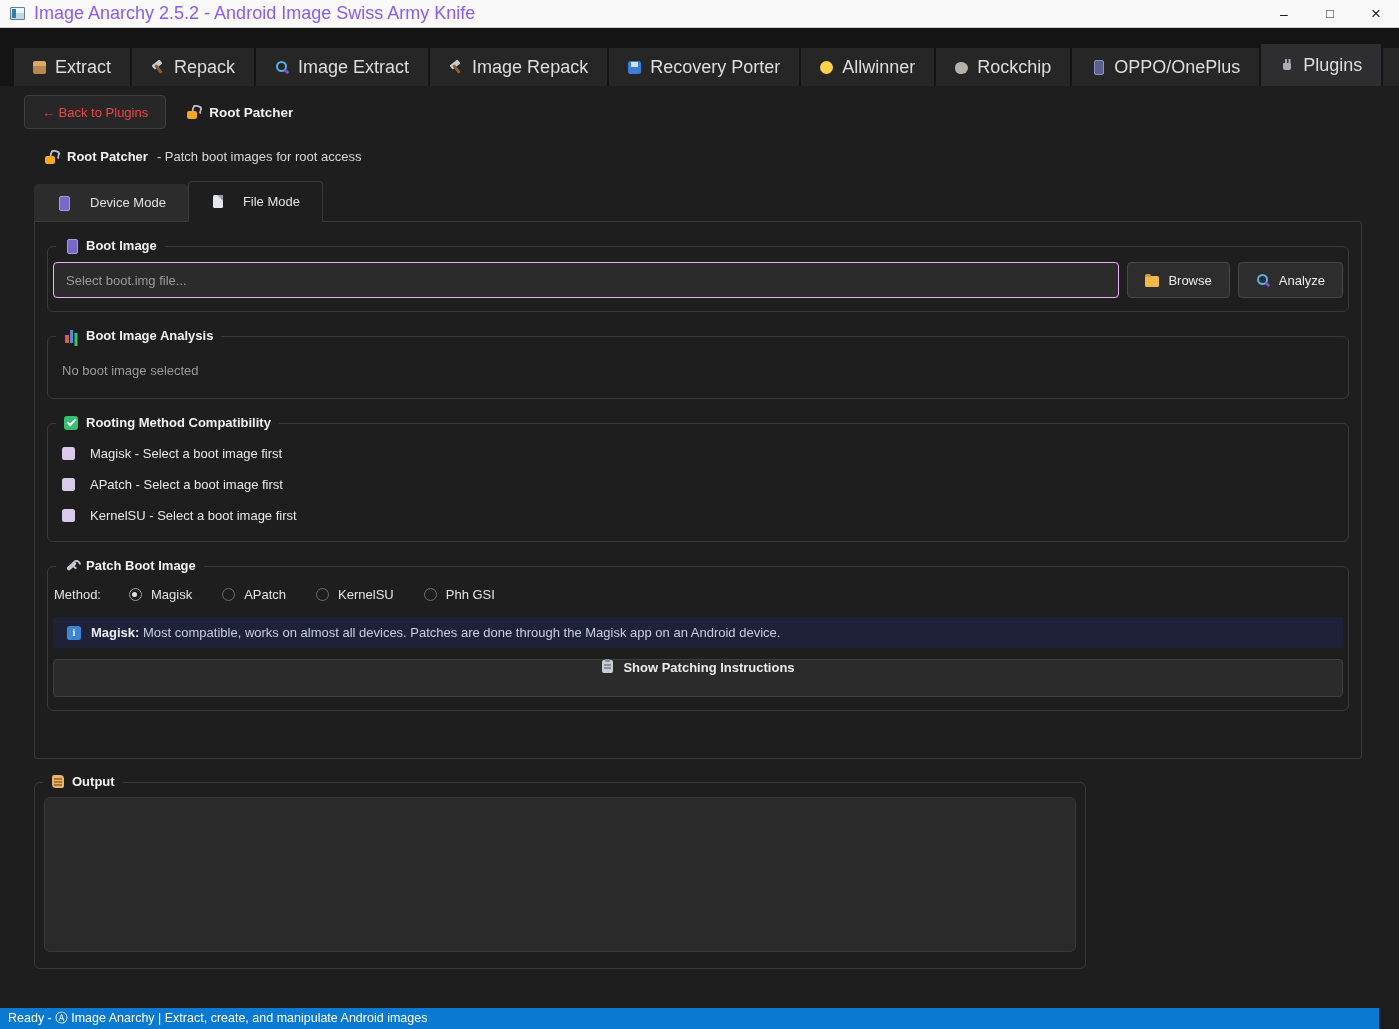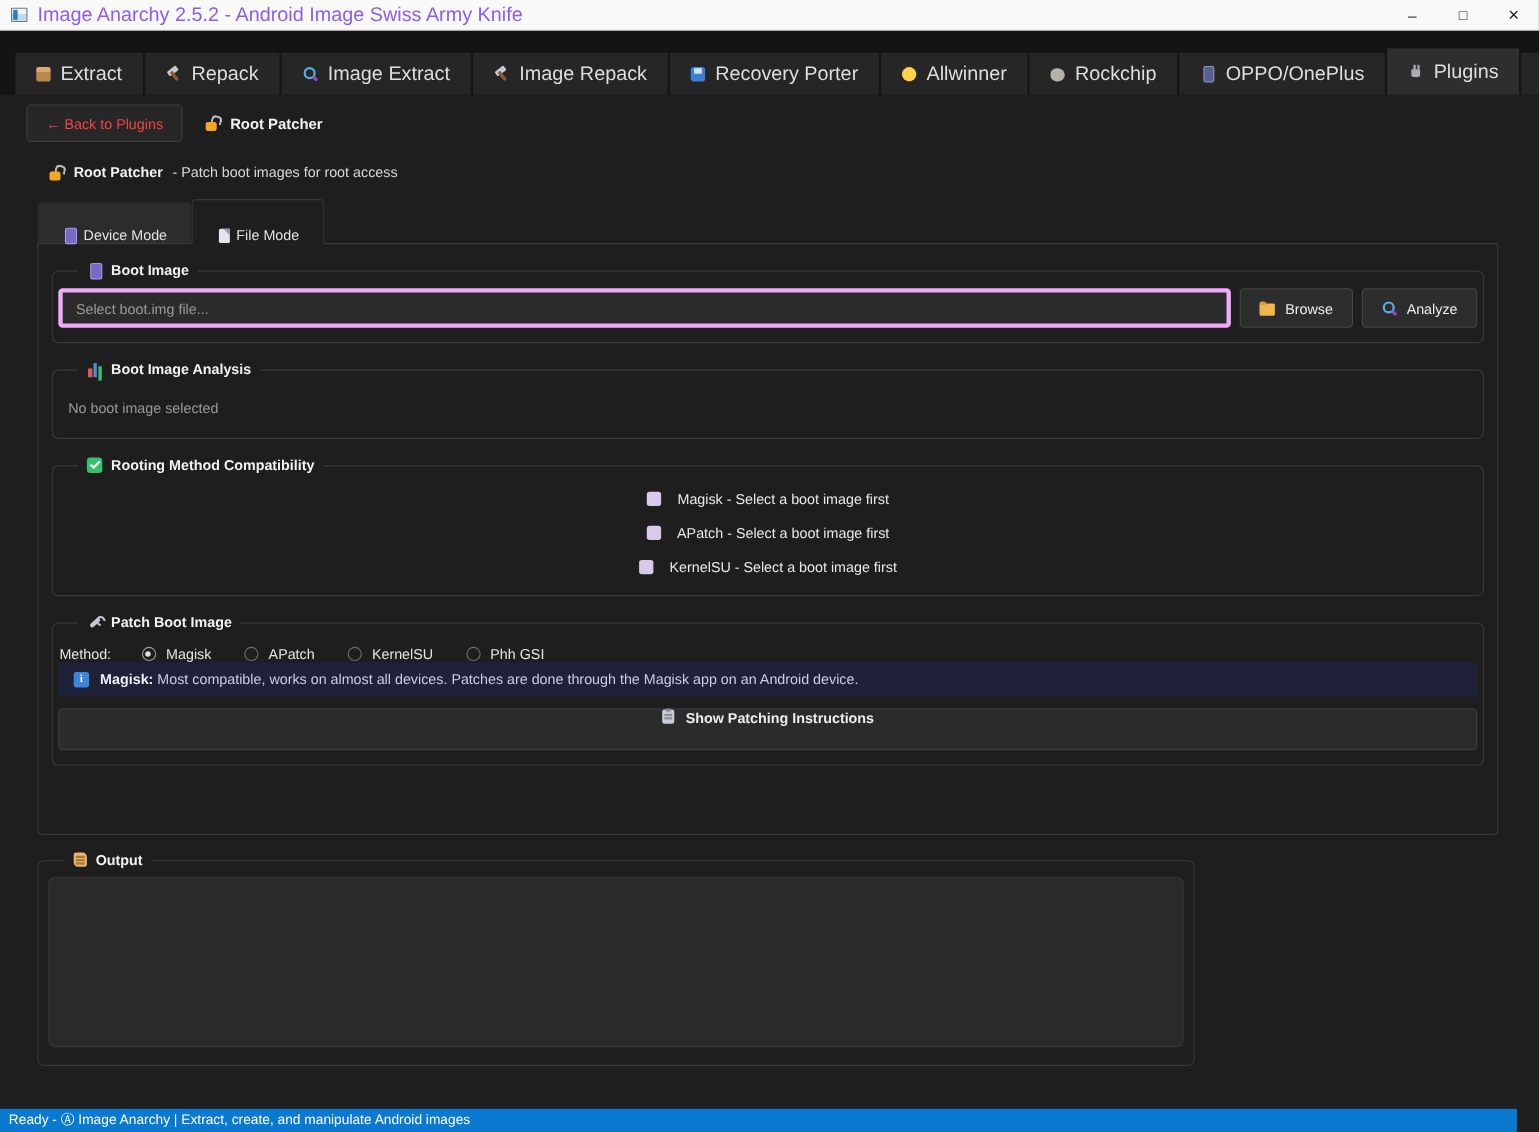--- a/index.html
+++ b/index.html
@@ -53,68 +53,68 @@
   }
   .pluginbar .ptitle { margin-left:20px; display:flex; align-items:center; gap:9px;
     font-size:13.5px; font-weight:bold; color:#f2f2f2; }
 
   .subtitle { margin:20px 0 0 44px; display:flex; align-items:center; gap:9px; font-size:13px; color:#d8d8d8; }
   .subtitle b { color:#f2f2f2; }
 
   
   .modetabs { margin:16px 0 0 34px; display:flex; align-items:flex-end; height:41px; }
   .mtab {
-    display:flex; align-items:flex-end; gap:6px; font-size:13px; color:#e2e2e2;
+    display:flex; align-items:center; gap:20px; font-size:13px; color:#e2e2e2;
     padding:0 22px; height:37px; background:#2c2c2c; border-radius:4px 4px 0 0; cursor:default;
   }
   .mtab.selected {
     background:#1e1e1e; border:1px solid #3a3a3a; border-bottom:1px solid #1e1e1e;
     height:41px; margin-bottom:-1px; z-index:2; position:relative;
   }
 
   
   .pane {
     margin-left:34px; width:1328px; height:538px;
     border:1px solid #3a3a3a; border-radius:0 3px 3px 3px; padding:0 12px;
   }
   .group { position:relative; border:1px solid #3a3a3a; border-radius:6px; margin-top:24px; }
   .group > .glabel {
-    position:absolute; top:-9px; left:23px; background:#1e1e1e; padding:0 8px;
+    position:absolute; top:-9px; left:8px; background:#1e1e1e; padding:0 8px;
     display:flex; align-items:center; gap:8px;
     font-size:13px; font-weight:bold; color:#f2f2f2; white-space:nowrap;
   }
   .outputgroup { margin:23px 0 0 34px; width:1052px; height:187px; }
 
   
   .bootrow { display:flex; gap:8px; padding:15px 5px 13px 5px; }
   .entry {
-    flex:1; height:36px; background:#2b2b2b; border:4px solid #f0abfc; border-radius:4px;
+    flex:1; height:36px; background:#2b2b2b; border:1px solid #f0abfc; border-radius:4px;
     color:#e4e4e4; font-size:13px; padding:0 12px; outline:none;
     font-family:"Liberation Sans", sans-serif;
   }
   .entry::placeholder { color:#9a9a9a; }
   .btn {
     height:36px; padding:0 17px; background:#2d2d2d; border:1px solid #474747; border-radius:4px;
     display:flex; align-items:center; gap:9px; color:#ececec; font-size:13px; cursor:default; white-space:nowrap;
   }
 
   .emptytext { padding:26px 14px 20px 14px; font-size:13px; color:#9a9a9a; }
 
   .compatbody { padding:22px 14px 2px 14px; }
-  .compatrow { display:flex; align-items:center; gap:15px; margin-bottom:16px; font-size:13px; color:#e8e8e8;justify-content:center; }
+  .compatrow { display:flex; align-items:center; gap:15px; margin-bottom:16px; font-size:13px; color:#e8e8e8; }
 
   .patchbody { padding:20px 5px 13px 5px; }
   .methodrow { display:flex; align-items:center; gap:9px; font-size:13px; color:#e4e4e4; padding-left:1px; }
   .methodrow .mname { margin-right:21px; }
   .radio { width:13px; height:13px; border-radius:50%; border:1.5px solid #6c6c6c; position:relative; }
   .radio.sel { border-color:#9a9a9a; }
   .radio.sel::after { content:""; position:absolute; left:2.5px; top:2.5px; width:5px; height:5px; border-radius:50%; background:#e2e2e2; }
 
   .infostrip {
-    height:31px; background:#1e2138; border-radius:2px;
+    margin-top:15px; height:31px; background:#1e2138; border-radius:2px;
     display:flex; align-items:center; gap:10px; padding:0 14px; font-size:13px; color:#c9cde6;
   }
   .infostrip b { color:#eceef8; }
   .widebtn {
     margin-top:11px; height:38px; width:100%;
     background:#2b2b2b; border:1px solid #3f3f3f; border-radius:4px;
     display:flex; align-items:flex-start; justify-content:center; gap:10px;
     font-size:13px; font-weight:bold; color:#ececec; cursor:default;
   }
 

